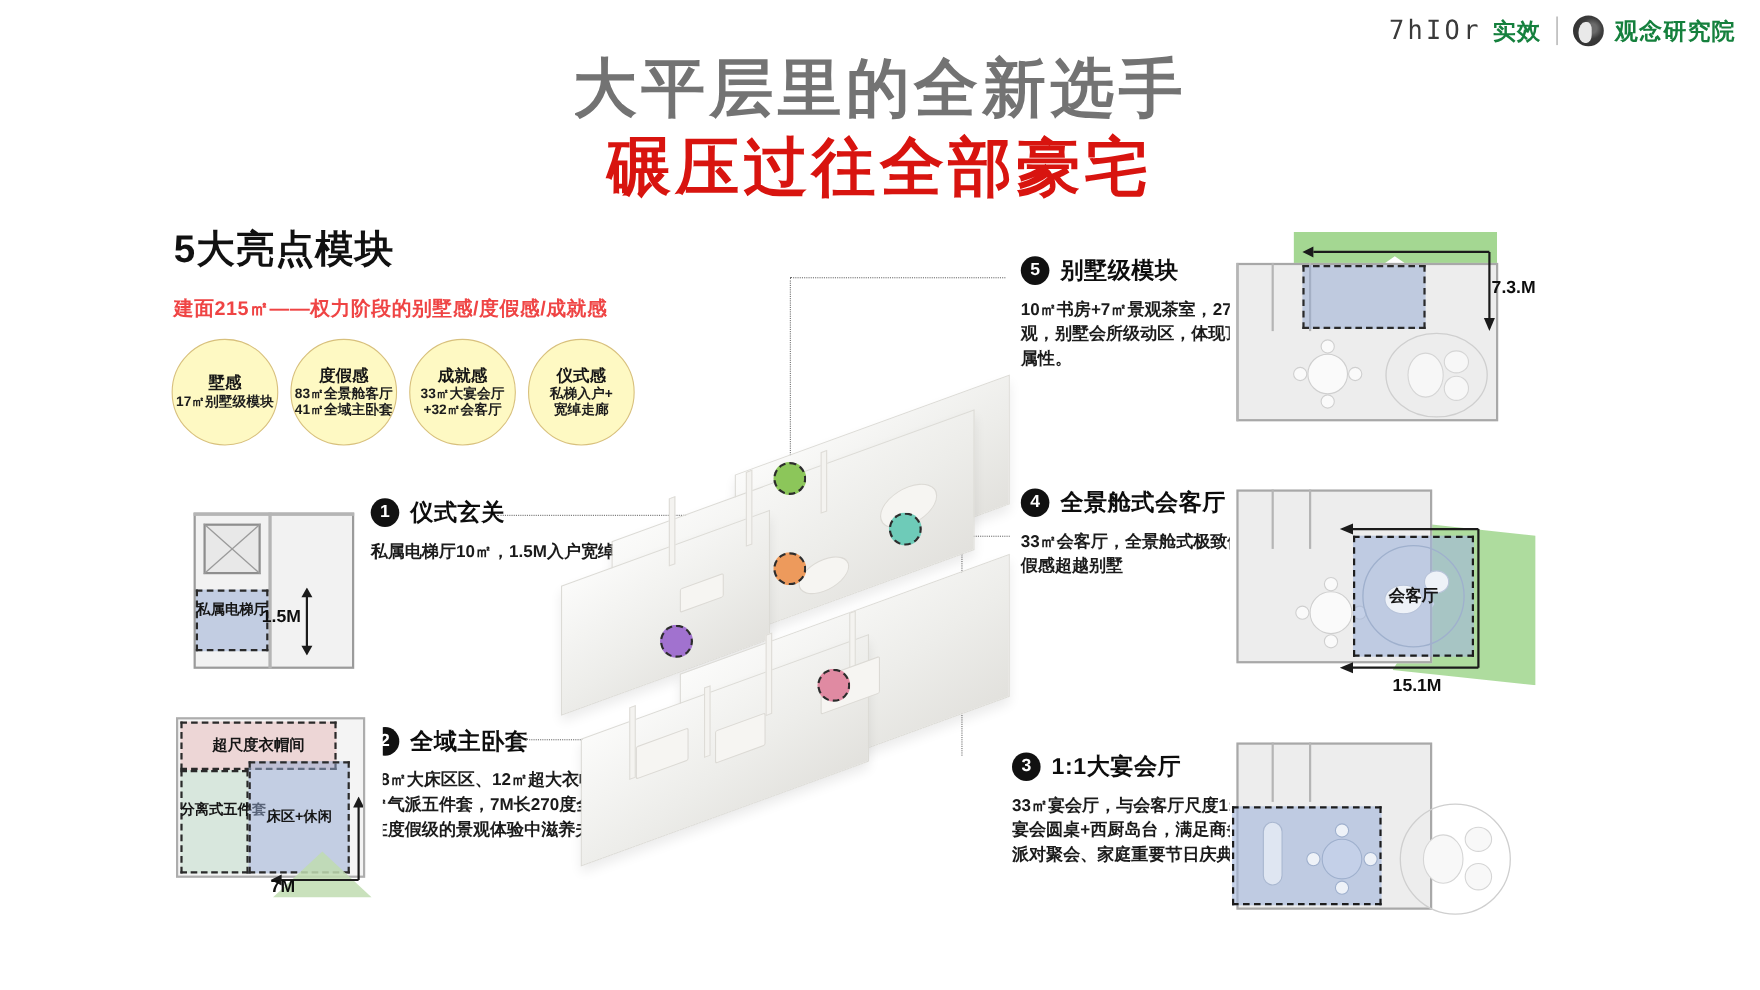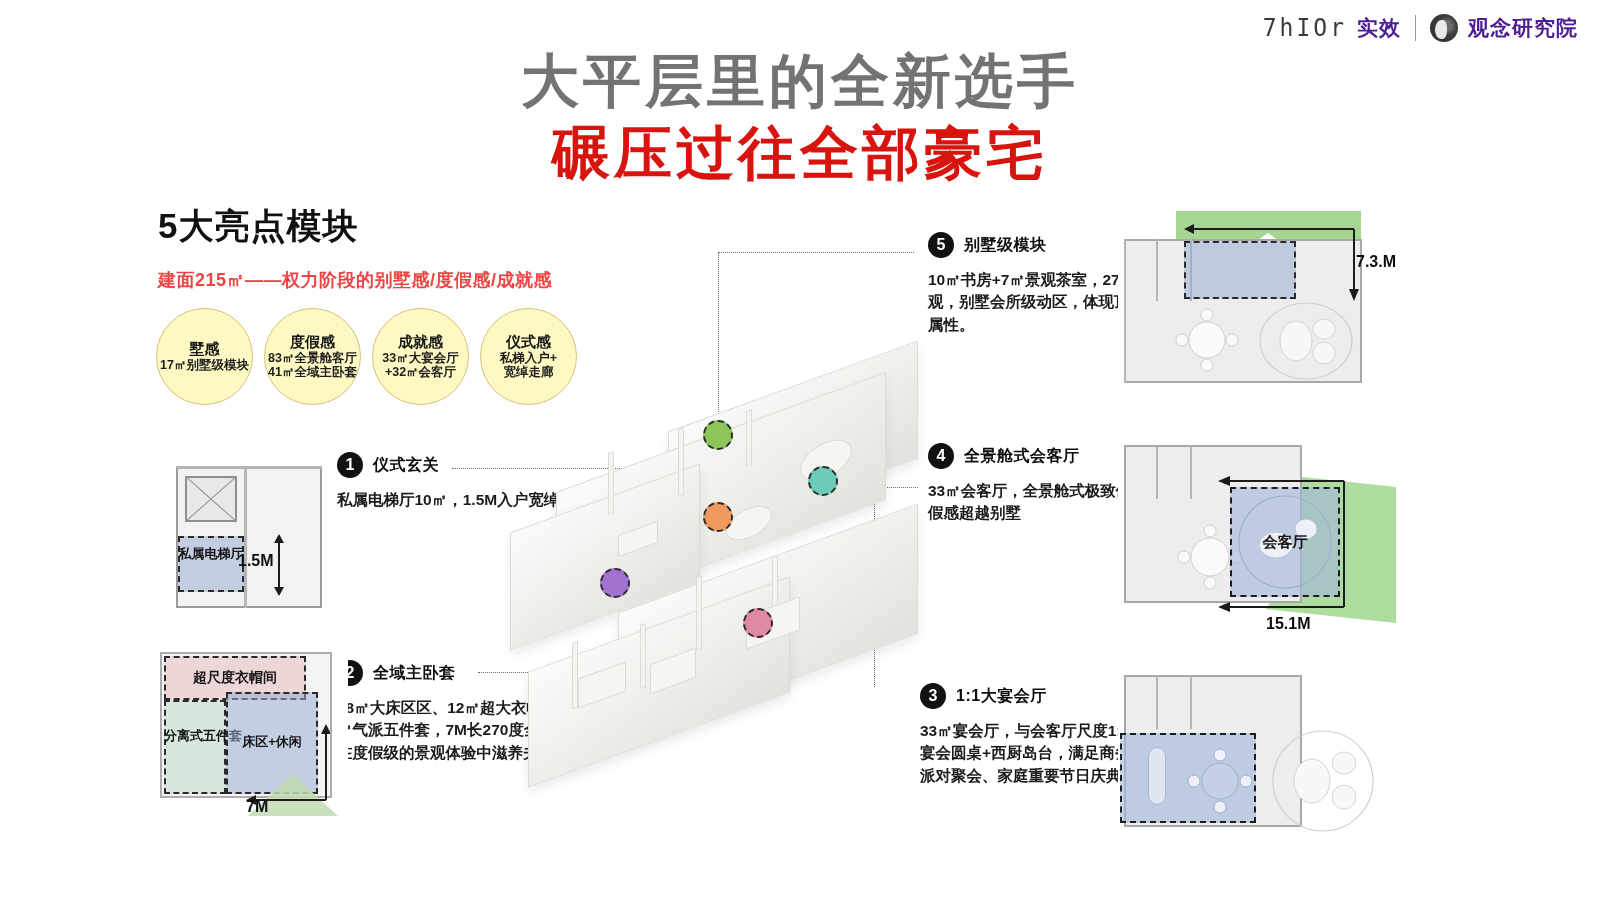--- a/index.html
+++ b/index.html
@@ -13,21 +13,21 @@
   }
   .abs { position: absolute; }
 
   
   #brand { top: 14px; right: 22px; display: flex; align-items: center; gap: 10px; }
   #brand .mark {
     font-family: "DejaVu Sans Mono", monospace;
     font-size: 23px; letter-spacing: 3px; color: #3a3a3a; font-weight: 400;
     transform: scaleY(1.05);
   }
-  #brand .cn { font-size: 21px; font-weight: 700; color: #4c1d95; letter-spacing: 1px; }
+  #brand .cn { font-size: 21px; font-weight: 700; color: #15803d; letter-spacing: 1px; }
   #brand .divider { width: 1px; height: 26px; background: #9a9a9a; margin: 0 4px; }
   #brand .face {
     width: 28px; height: 28px; border-radius: 50%;
     background: radial-gradient(circle at 62% 42%, #6b6b6b 0 18%, #3c3c3c 40%, #2a2a2a 100%);
     position: relative; overflow: hidden; flex: none;
   }
   #brand .face::after {
     content: ""; position: absolute; left: 5px; top: 6px;
     width: 12px; height: 19px; border-radius: 60% 40% 45% 55%;
     background: #e9e9e9;
@@ -59,21 +59,21 @@
   .circle .c-line { font-size: 12.5px; font-weight: 700; color: #1d1d1d; white-space: nowrap; }
 
   
   .entry { width: 260px; }
   .entry-head { display: flex; align-items: center; gap: 10px; }
   .badge {
     width: 26px; height: 26px; border-radius: 50%; background: #111; color: #fff;
     font-size: 16px; font-weight: 800; display: flex; align-items: center; justify-content: center;
     flex: none;
   }
-  .entry-title { font-size: 16px; font-weight: 900; color: #0d0d0d; letter-spacing: .5px; white-space: nowrap; }
+  .entry-title { font-size: 21px; font-weight: 900; color: #0d0d0d; letter-spacing: .5px; white-space: nowrap; }
   .entry-body { font-size: 15.5px; font-weight: 700; color: #1b1b1b; line-height: 1.45; margin-top: 11px; }
 
   #entry1 { left: 337px; top: 452px; }
   #entry2 { left: 337px; top: 660px; }
   #entry5 { left: 928px; top: 232px; }
   #entry4 { left: 928px; top: 443px; }
   #entry3 { left: 920px; top: 683px; }
 
   
   .dash-h { border-top: 1.5px dotted #6e6e6e; height: 0; }

